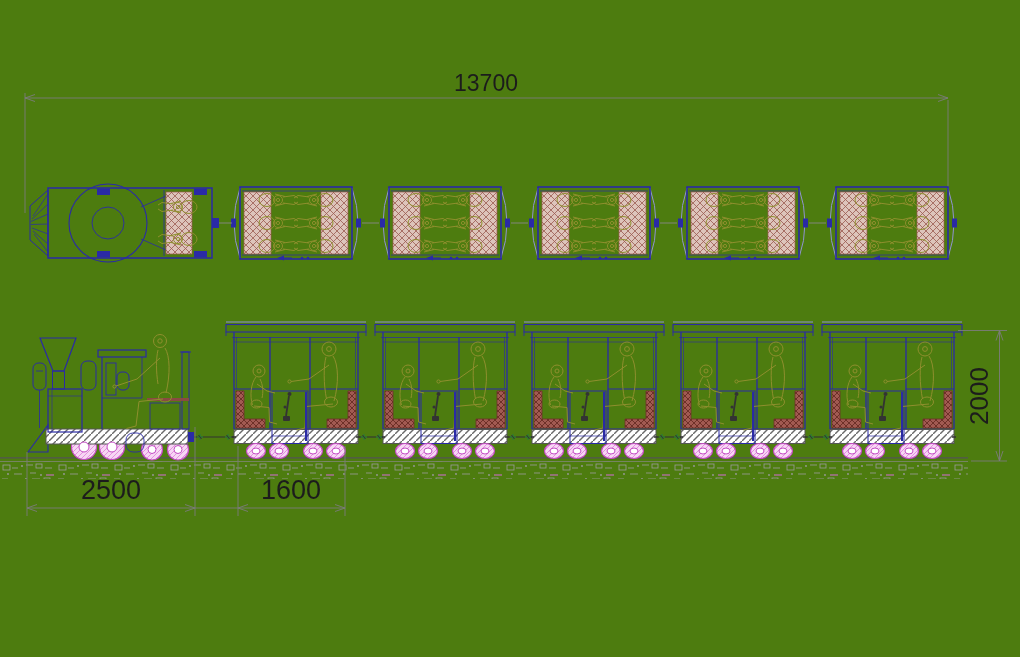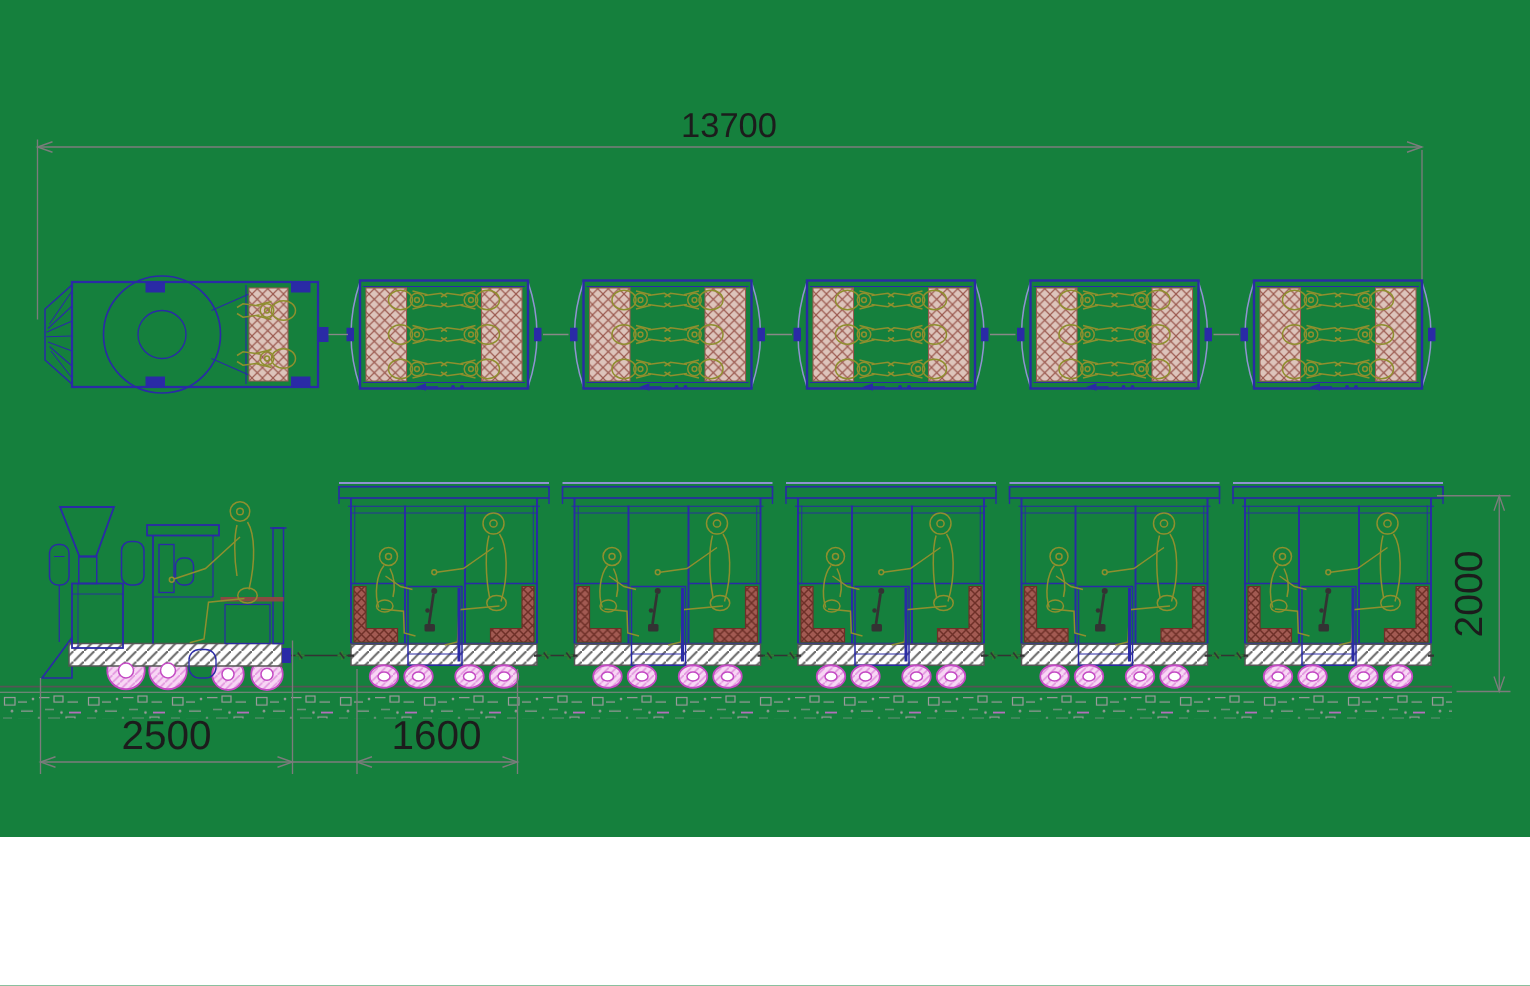--- a/index.html
+++ b/index.html
@@ -1,16 +1,16 @@
 <!DOCTYPE html>
 <html style="--outline: #2a2aa6; --outline-light: #9093d2; --figure: #8f8f2e; --seat: #8a4a42; --seat-fill-plan: #ddc4bb; --seat-hatch-plan: #9b5a50; --seat-fill-side: #a25a52; --seat-hatch-side: #6e3028; --wheel: #c44ac4; --wheel-fill: #f7d6f4; --wheel-hatch: #e291de; --platform-line: #6a6a6a; --ground: #9a9a9a; --ground-accent: #d66ad6; --coupling-accent: #2e7d32; --dimension-line: #7c7c7c; --dimension-text: #1c1c1c;"><head>
 <meta charset="utf-8">
 <style>
   html,body{margin:0;padding:0;background:#fff;}
-  .canvas{position:relative;width:1020px;height:558px;background:#15803d;overflow:hidden;
+  .canvas{position:relative;width:1020px;height:657px;background:#4d7c0f;overflow:hidden;
           font-family:"Liberation Sans","DejaVu Sans",sans-serif;}
   svg{display:block;}
   .ln{stroke:var(--outline,#2a2aa6);fill:none;}
   .lnf{fill:var(--outline,#2a2aa6);stroke:none;}
   .lnl{stroke:var(--outline-light,#9093d2);fill:none;}
   .fig{stroke:var(--figure,#8f8f2e);fill:none;stroke-width:1;}
   .whl{stroke:var(--wheel,#c44ac4);}
   .dim{stroke:var(--dimension-line,#7c7c7c);fill:none;stroke-width:0.9;}
   .grn{stroke:var(--coupling-accent,#2e7d32);fill:none;stroke-width:1.4;}
   .blk{stroke:#333;fill:none;}

